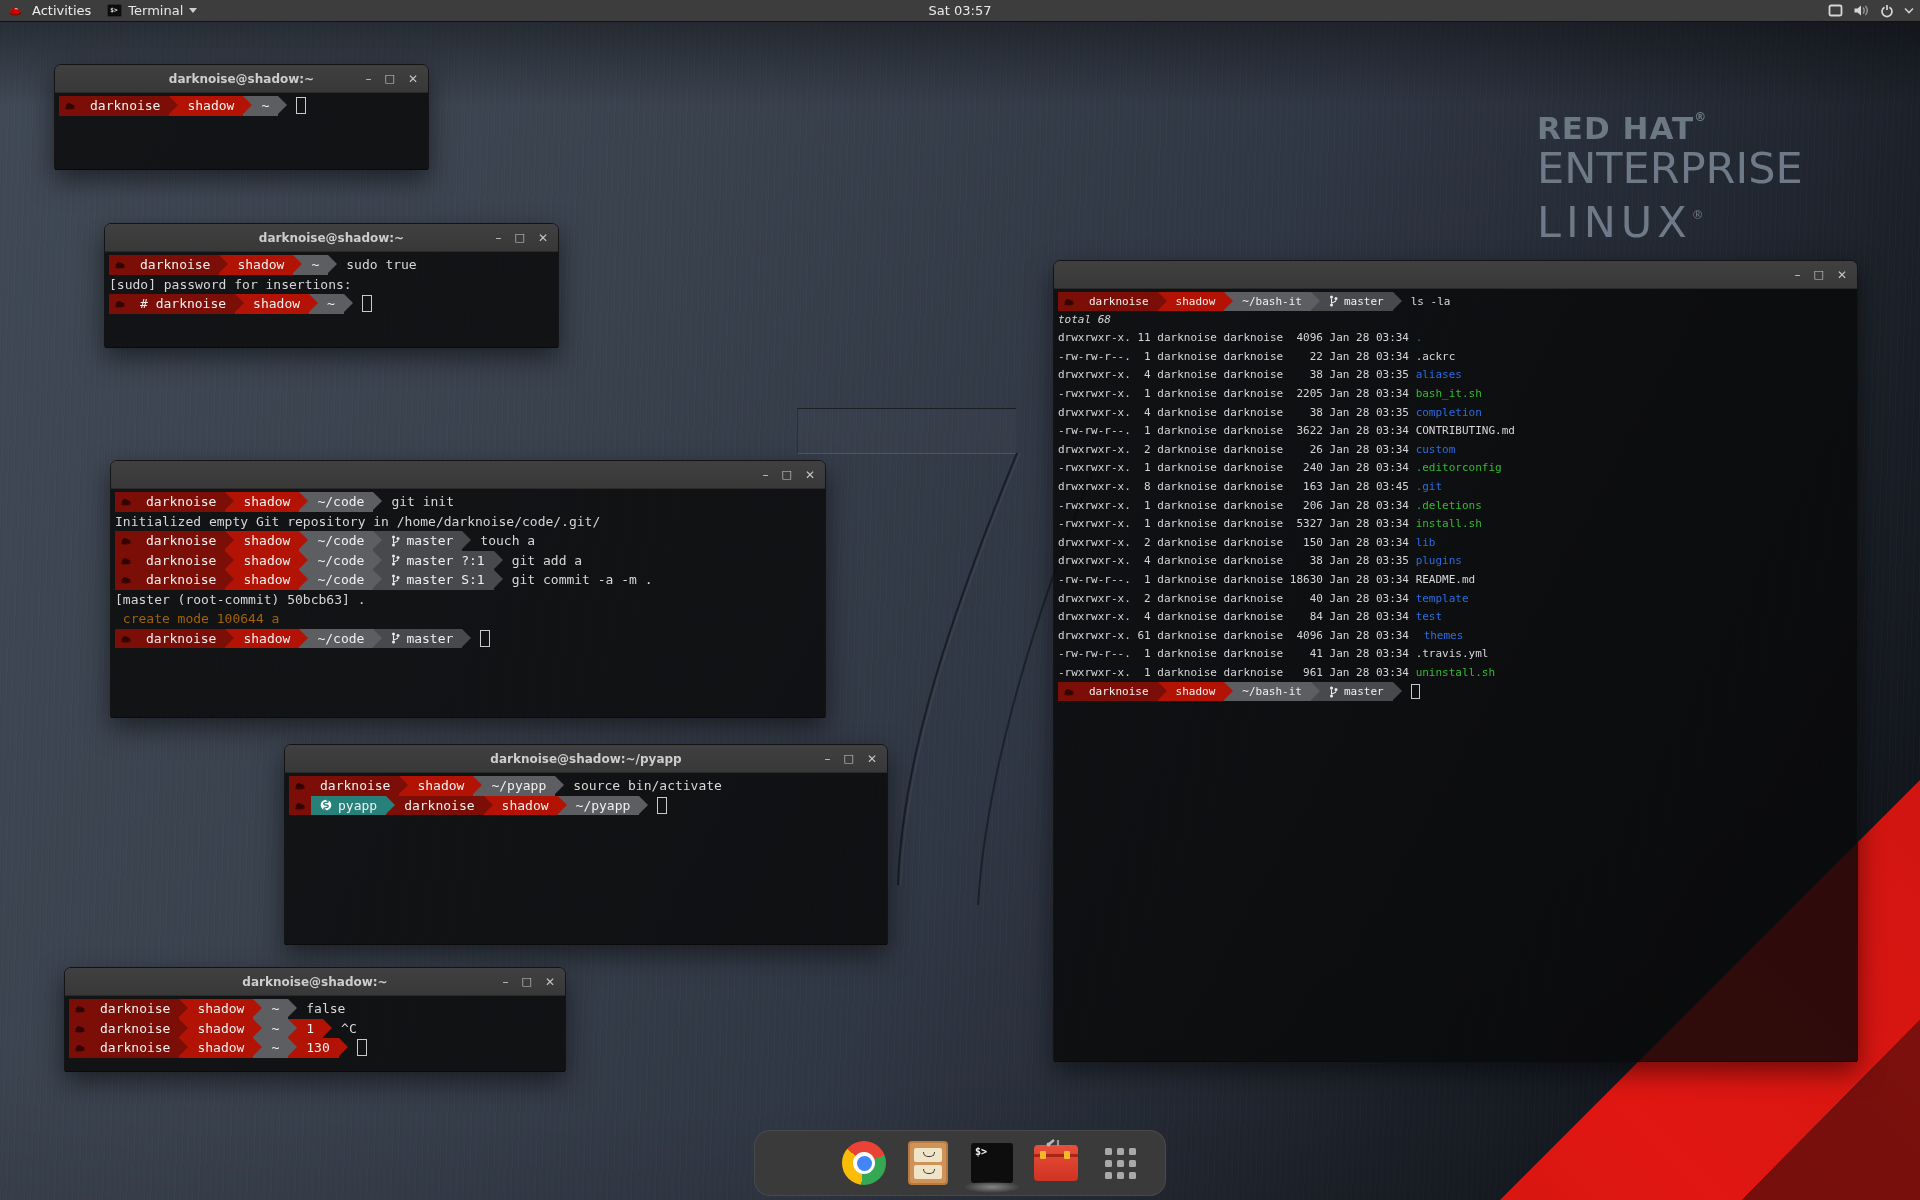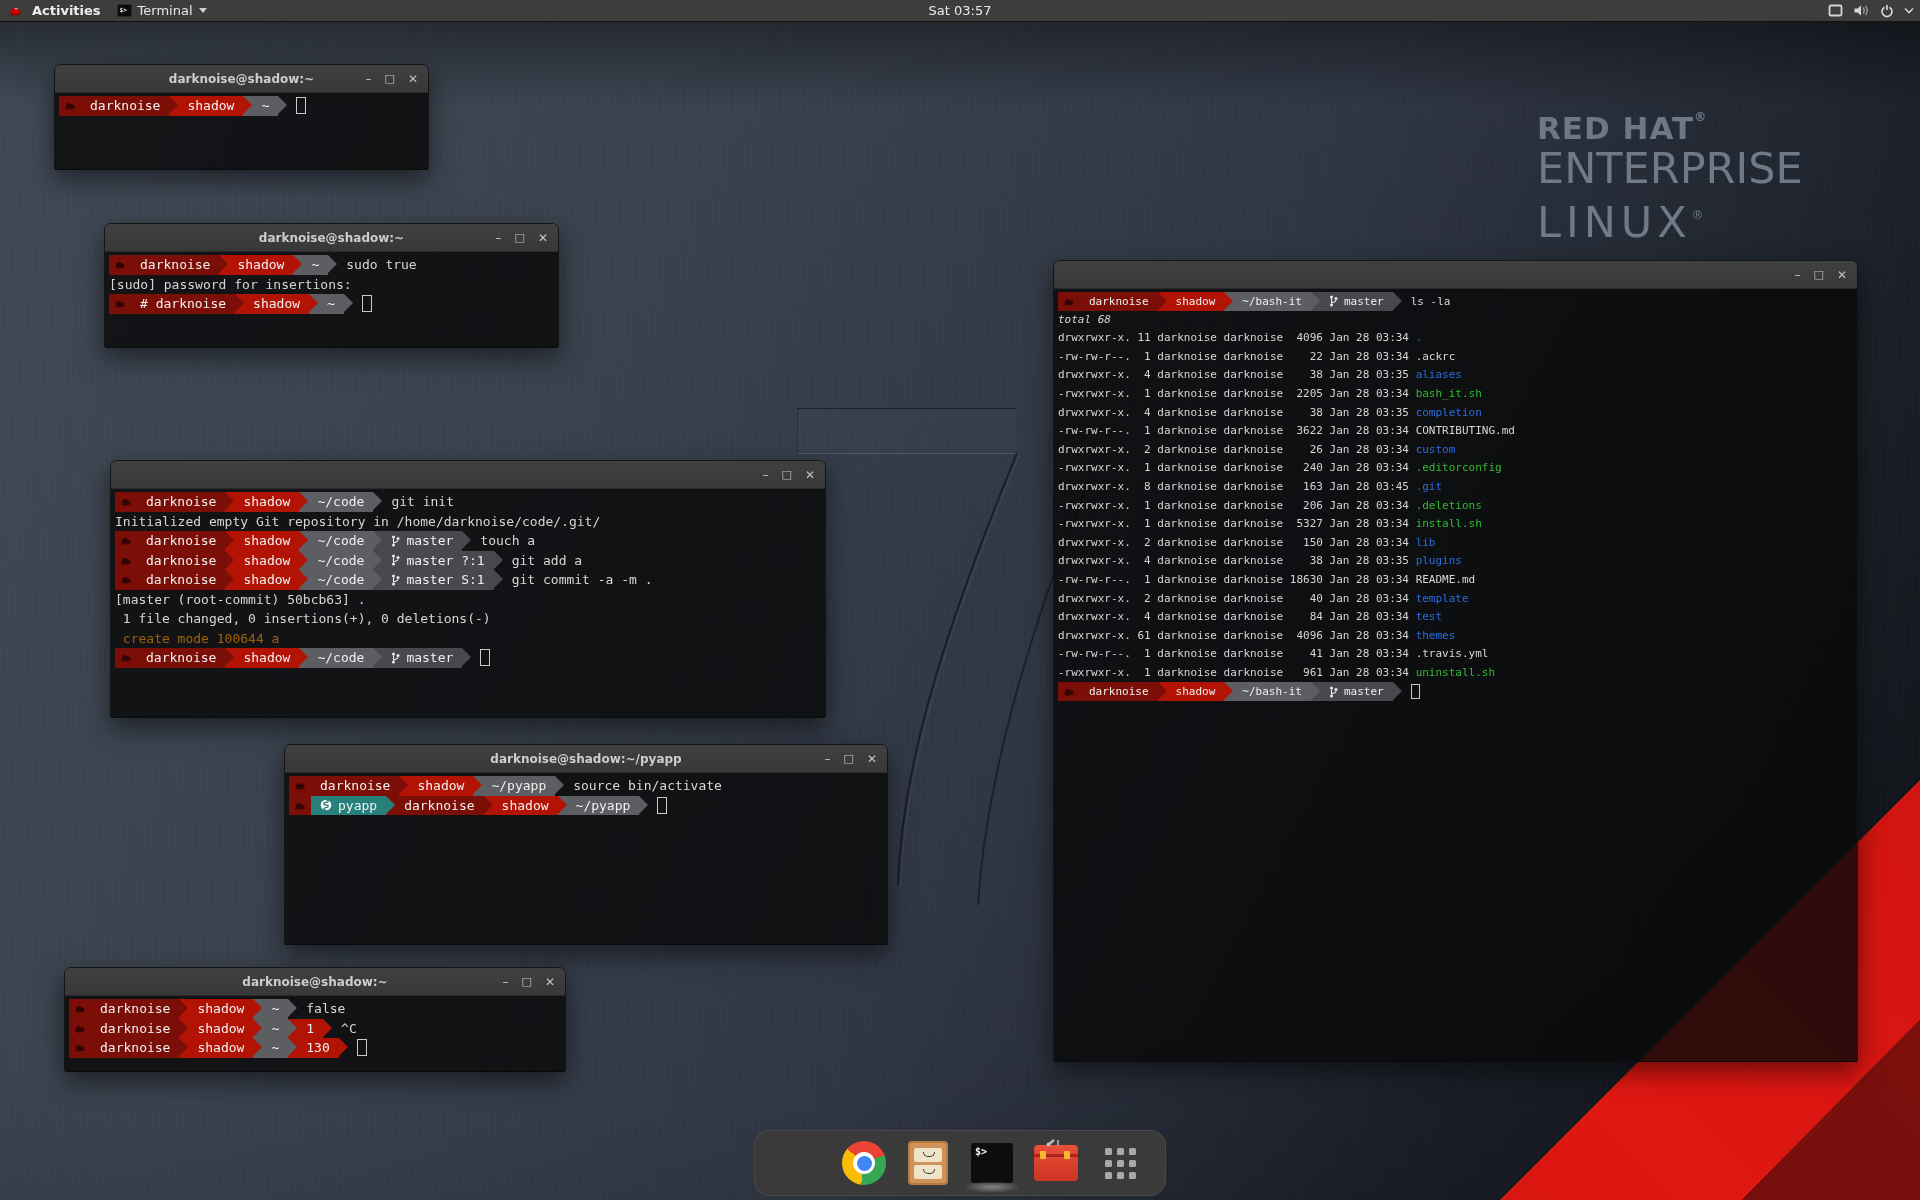--- a/index.html
+++ b/index.html
@@ -28,21 +28,21 @@
   .brand{position:absolute;left:1537px;top:100px;color:#6d7885;user-select:none;}
   .brand .l1{font-size:31px;font-weight:bold;letter-spacing:1px;line-height:34px;}
   .brand .l2{font-size:43px;font-weight:normal;letter-spacing:0px;line-height:47px;color:#6f7a88;}
   .brand .l3{font-size:43px;font-weight:normal;letter-spacing:5px;line-height:47px;color:#6f7a88;}
   .brand sup{font-size:12px;vertical-align:18px;}
   
   .topbar{position:absolute;top:0;left:0;right:0;height:21px;background:#3d3d3d;
     border-bottom:1px solid #121212;display:flex;align-items:center;color:#ededed;font-size:13px;z-index:50;}
   .tb-left{display:flex;align-items:center;gap:8px;padding-left:8px;}
   .tb-hat{width:16px;height:14px;}
-  .tb-activities{cursor:default;font-weight:bold;}
+  .tb-activities{cursor:default;}
   .tb-app{display:flex;align-items:center;gap:6px;margin-left:16px;color:#e6e6e6;}
   .tb-termicon{width:15px;height:13px;background:#0c0c0c;border:1px solid #2a2a2a;border-radius:2px;
     color:#e8e8e8;font:600 6px/7px "DejaVu Sans Mono",monospace;padding:1px 0 0 2px;box-sizing:border-box;}
   .tb-caret{width:0;height:0;border-left:4px solid transparent;border-right:4px solid transparent;border-top:5px solid #cfcfcf;}
   .tb-clock{position:absolute;left:50%;transform:translateX(-50%);color:#eaeaea;}
   .tb-right{position:absolute;right:6px;top:0;height:21px;display:flex;align-items:center;gap:10px;}
   .tb-right svg{display:block;}
   
   .window{position:absolute;box-shadow:0 10px 26px rgba(0,0,0,.5);border:1px solid #141414;border-radius:7px 7px 2px 2px;}
   .titlebar{height:27px;background:linear-gradient(#404040,#383838);border-radius:6px 6px 0 0;
@@ -217,21 +217,20 @@
         <div class="pline" style="height: 19.5px;"><span class="hatstub" style="background: rgb(124, 14, 8);"><svg width="13" height="11" viewBox="0 0 13 11">
               <path d="M2 7.2C.9 6.5 3.2 2.6 5 3.1l4.6 1.8c1.9.8-.2 3.2-3 3.5-2.2.2-3.8-.4-4.6-1.2z" fill="#330502"></path>
               <path d="M1.3 8c2.2 1.5 7.6 1.2 9.5-.7" stroke="#330502" stroke-width="1.2" fill="none"></path>
             </svg></span><span class="seg" style="background: rgb(124, 14, 8); color: rgb(240, 240, 240);">darknoise</span><span class="sep" style="width: 9px; background: rgb(179, 19, 5);"><i style="border-top:9.75px solid transparent;border-bottom:9.75px solid transparent;border-left:9px solid #7c0e08"></i></span><span class="seg" style="background: rgb(179, 19, 5); color: rgb(240, 240, 240);">shadow</span><span class="sep" style="width: 9px; background: rgb(92, 94, 98);"><i style="border-top:9.75px solid transparent;border-bottom:9.75px solid transparent;border-left:9px solid #b31305"></i></span><span class="seg" style="background: rgb(92, 94, 98); color: rgb(240, 240, 240);">~/code</span><span class="sep" style="width: 9px; background: rgb(72, 73, 77);"><i style="border-top:9.75px solid transparent;border-bottom:9.75px solid transparent;border-left:9px solid #5c5e62"></i></span><span class="seg" style="background: rgb(72, 73, 77); color: rgb(240, 240, 240);"><span class="ic"><svg width="9" height="12" viewBox="0 0 9 12">
                 <circle cx="2.5" cy="2" r="1.5" fill="#ededed"></circle>
                 <circle cx="2.5" cy="10" r="1.5" fill="#ededed"></circle>
                 <circle cx="7" cy="3.6" r="1.5" fill="#ededed"></circle>
                 <path d="M2.5 3.5v5M7 5.2C7 7.6 2.5 6.8 2.5 8.6" stroke="#ededed" stroke-width="1.1" fill="none"></path>
               </svg></span>master S:1</span><span class="sep" style="width: 9px; background: transparent;"><i style="border-top:9.75px solid transparent;border-bottom:9.75px solid transparent;border-left:9px solid #48494d"></i></span><span class="cmd">git commit -a -m .</span></div>
         <div class="tline" style="line-height: 19.5px;"><span style="color: rgb(214, 214, 214);">[master (root-commit) 50bcb63] .</span></div>
-        <div class="tline" style="line-height: 19.5px;"><span style="color: rgb(214, 214, 214);"> 1 file changed, 0 insertions(+), 0 deletions(-)</span></div>
         <div class="tline" style="line-height: 19.5px;"><span style="color: #a16207;"> create mode 100644 a</span></div>
         <div class="pline" style="height: 19.5px;"><span class="hatstub" style="background: rgb(124, 14, 8);"><svg width="13" height="11" viewBox="0 0 13 11">
               <path d="M2 7.2C.9 6.5 3.2 2.6 5 3.1l4.6 1.8c1.9.8-.2 3.2-3 3.5-2.2.2-3.8-.4-4.6-1.2z" fill="#330502"></path>
               <path d="M1.3 8c2.2 1.5 7.6 1.2 9.5-.7" stroke="#330502" stroke-width="1.2" fill="none"></path>
             </svg></span><span class="seg" style="background: rgb(124, 14, 8); color: rgb(240, 240, 240);">darknoise</span><span class="sep" style="width: 9px; background: rgb(179, 19, 5);"><i style="border-top:9.75px solid transparent;border-bottom:9.75px solid transparent;border-left:9px solid #7c0e08"></i></span><span class="seg" style="background: rgb(179, 19, 5); color: rgb(240, 240, 240);">shadow</span><span class="sep" style="width: 9px; background: rgb(92, 94, 98);"><i style="border-top:9.75px solid transparent;border-bottom:9.75px solid transparent;border-left:9px solid #b31305"></i></span><span class="seg" style="background: rgb(92, 94, 98); color: rgb(240, 240, 240);">~/code</span><span class="sep" style="width: 9px; background: rgb(72, 73, 77);"><i style="border-top:9.75px solid transparent;border-bottom:9.75px solid transparent;border-left:9px solid #5c5e62"></i></span><span class="seg" style="background: rgb(72, 73, 77); color: rgb(240, 240, 240);"><span class="ic"><svg width="9" height="12" viewBox="0 0 9 12">
                 <circle cx="2.5" cy="2" r="1.5" fill="#ededed"></circle>
                 <circle cx="2.5" cy="10" r="1.5" fill="#ededed"></circle>
                 <circle cx="7" cy="3.6" r="1.5" fill="#ededed"></circle>
                 <path d="M2.5 3.5v5M7 5.2C7 7.6 2.5 6.8 2.5 8.6" stroke="#ededed" stroke-width="1.1" fill="none"></path>
               </svg></span>master</span><span class="sep" style="width: 9px; background: transparent;"><i style="border-top:9.75px solid transparent;border-bottom:9.75px solid transparent;border-left:9px solid #48494d"></i></span><span class="cursor" style="width: 8px; height: 15px;"></span></div>
@@ -312,21 +311,21 @@
         <div class="tline" style="line-height: 18.6px;"><span style="color: rgb(214, 214, 214);">drwxrwxr-x.  2 darknoise darknoise    26 Jan 28 03:34 </span><span style="color: rgb(45, 108, 223);">custom</span></div>
         <div class="tline" style="line-height: 18.6px;"><span style="color: rgb(214, 214, 214);">-rwxrwxr-x.  1 darknoise darknoise   240 Jan 28 03:34 </span><span style="color: rgb(51, 187, 51);">.editorconfig</span></div>
         <div class="tline" style="line-height: 18.6px;"><span style="color: rgb(214, 214, 214);">drwxrwxr-x.  8 darknoise darknoise   163 Jan 28 03:45 </span><span style="color: rgb(45, 108, 223);">.git</span></div>
         <div class="tline" style="line-height: 18.6px;"><span style="color: rgb(214, 214, 214);">-rwxrwxr-x.  1 darknoise darknoise   206 Jan 28 03:34 </span><span style="color: rgb(51, 187, 51);">.deletions</span></div>
         <div class="tline" style="line-height: 18.6px;"><span style="color: rgb(214, 214, 214);">-rwxrwxr-x.  1 darknoise darknoise  5327 Jan 28 03:34 </span><span style="color: rgb(51, 187, 51);">install.sh</span></div>
         <div class="tline" style="line-height: 18.6px;"><span style="color: rgb(214, 214, 214);">drwxrwxr-x.  2 darknoise darknoise   150 Jan 28 03:34 </span><span style="color: rgb(45, 108, 223);">lib</span></div>
         <div class="tline" style="line-height: 18.6px;"><span style="color: rgb(214, 214, 214);">drwxrwxr-x.  4 darknoise darknoise    38 Jan 28 03:35 </span><span style="color: rgb(45, 108, 223);">plugins</span></div>
         <div class="tline" style="line-height: 18.6px;"><span style="color: rgb(214, 214, 214);">-rw-rw-r--.  1 darknoise darknoise 18630 Jan 28 03:34 </span><span style="color: rgb(214, 214, 214);">README.md</span></div>
         <div class="tline" style="line-height: 18.6px;"><span style="color: rgb(214, 214, 214);">drwxrwxr-x.  2 darknoise darknoise    40 Jan 28 03:34 </span><span style="color: rgb(45, 108, 223);">template</span></div>
         <div class="tline" style="line-height: 18.6px;"><span style="color: rgb(214, 214, 214);">drwxrwxr-x.  4 darknoise darknoise    84 Jan 28 03:34 </span><span style="color: rgb(45, 108, 223);">test</span></div>
-        <div class="tline" style="line-height: 18.6px;"><span style="color: rgb(214, 214, 214);">drwxrwxr-x. 61 darknoise darknoise  4096 Jan 28 03:34 </span><span style="color: rgb(45, 108, 223);">themes</span></div>
+        <div class="tline" style="line-height: 18.6px;"><span style="color: rgb(214, 214, 214);">drwxrwxr-x. 61 darknoise darknoise  4096 Jan 28 03:34 </span><span style="color: rgb(45, 108, 223); margin-left: 8px;">themes</span></div>
         <div class="tline" style="line-height: 18.6px;"><span style="color: rgb(214, 214, 214);">-rw-rw-r--.  1 darknoise darknoise    41 Jan 28 03:34 </span><span style="color: rgb(214, 214, 214);">.travis.yml</span></div>
         <div class="tline" style="line-height: 18.6px;"><span style="color: rgb(214, 214, 214);">-rwxrwxr-x.  1 darknoise darknoise   961 Jan 28 03:34 </span><span style="color: rgb(51, 187, 51);">uninstall.sh</span></div>
         <div class="pline" style="height: 18.6px;"><span class="hatstub" style="background: rgb(124, 14, 8);"><svg width="13" height="11" viewBox="0 0 13 11">
               <path d="M2 7.2C.9 6.5 3.2 2.6 5 3.1l4.6 1.8c1.9.8-.2 3.2-3 3.5-2.2.2-3.8-.4-4.6-1.2z" fill="#330502"></path>
               <path d="M1.3 8c2.2 1.5 7.6 1.2 9.5-.7" stroke="#330502" stroke-width="1.2" fill="none"></path>
             </svg></span><span class="seg" style="background: rgb(124, 14, 8); color: rgb(240, 240, 240);">darknoise</span><span class="sep" style="width: 9px; background: rgb(179, 19, 5);"><i style="border-top:9.30px solid transparent;border-bottom:9.30px solid transparent;border-left:9px solid #7c0e08"></i></span><span class="seg" style="background: rgb(179, 19, 5); color: rgb(240, 240, 240);">shadow</span><span class="sep" style="width: 9px; background: rgb(92, 94, 98);"><i style="border-top:9.30px solid transparent;border-bottom:9.30px solid transparent;border-left:9px solid #b31305"></i></span><span class="seg" style="background: rgb(92, 94, 98); color: rgb(240, 240, 240);">~/bash-it</span><span class="sep" style="width: 9px; background: rgb(72, 73, 77);"><i style="border-top:9.30px solid transparent;border-bottom:9.30px solid transparent;border-left:9px solid #5c5e62"></i></span><span class="seg" style="background: rgb(72, 73, 77); color: rgb(240, 240, 240);"><span class="ic"><svg width="9" height="12" viewBox="0 0 9 12">
                 <circle cx="2.5" cy="2" r="1.5" fill="#ededed"></circle>
                 <circle cx="2.5" cy="10" r="1.5" fill="#ededed"></circle>
                 <circle cx="7" cy="3.6" r="1.5" fill="#ededed"></circle>
                 <path d="M2.5 3.5v5M7 5.2C7 7.6 2.5 6.8 2.5 8.6" stroke="#ededed" stroke-width="1.1" fill="none"></path>

